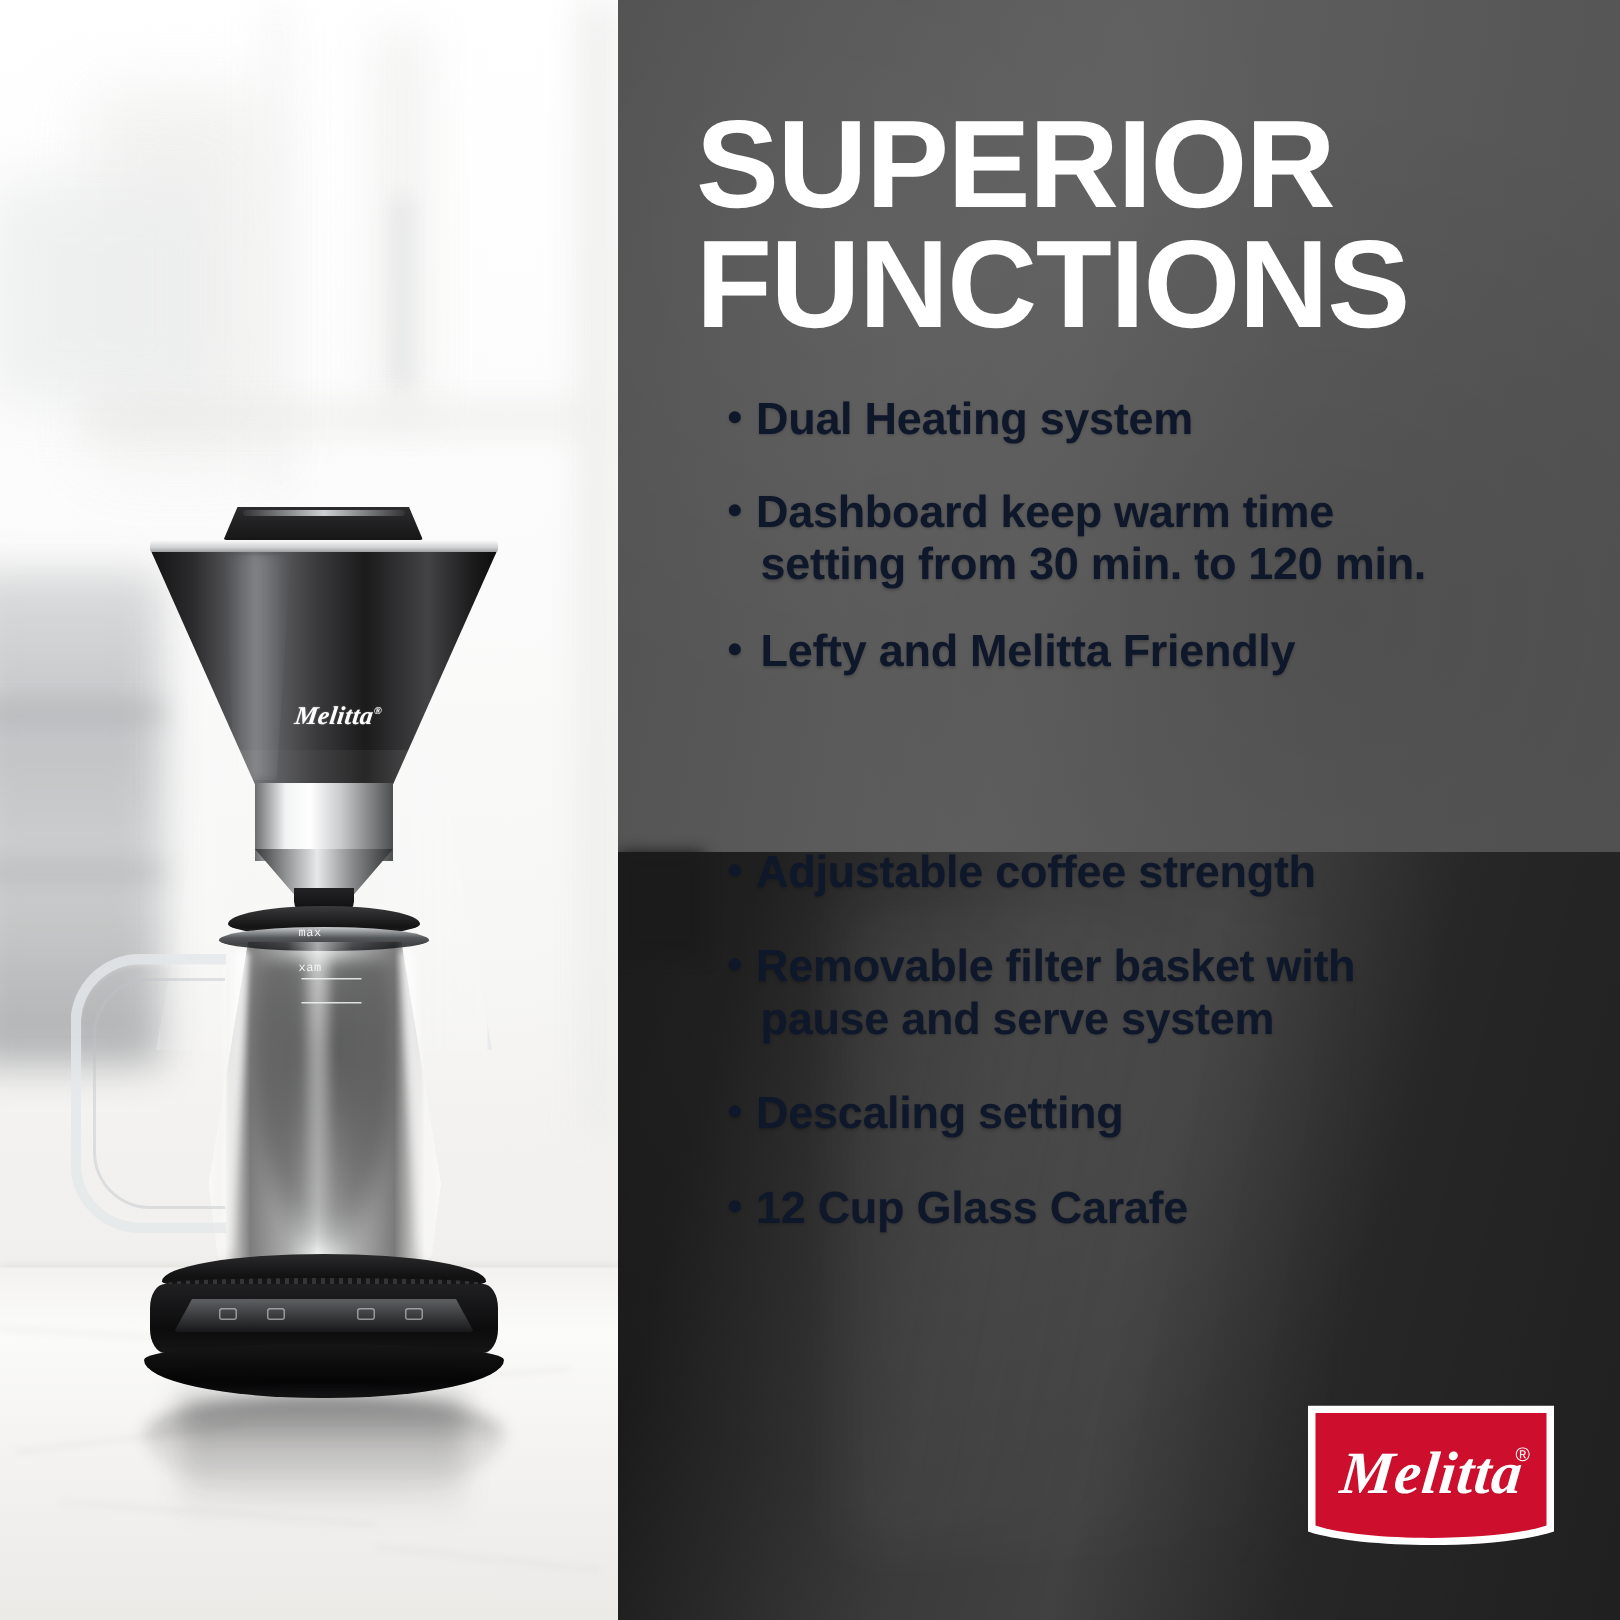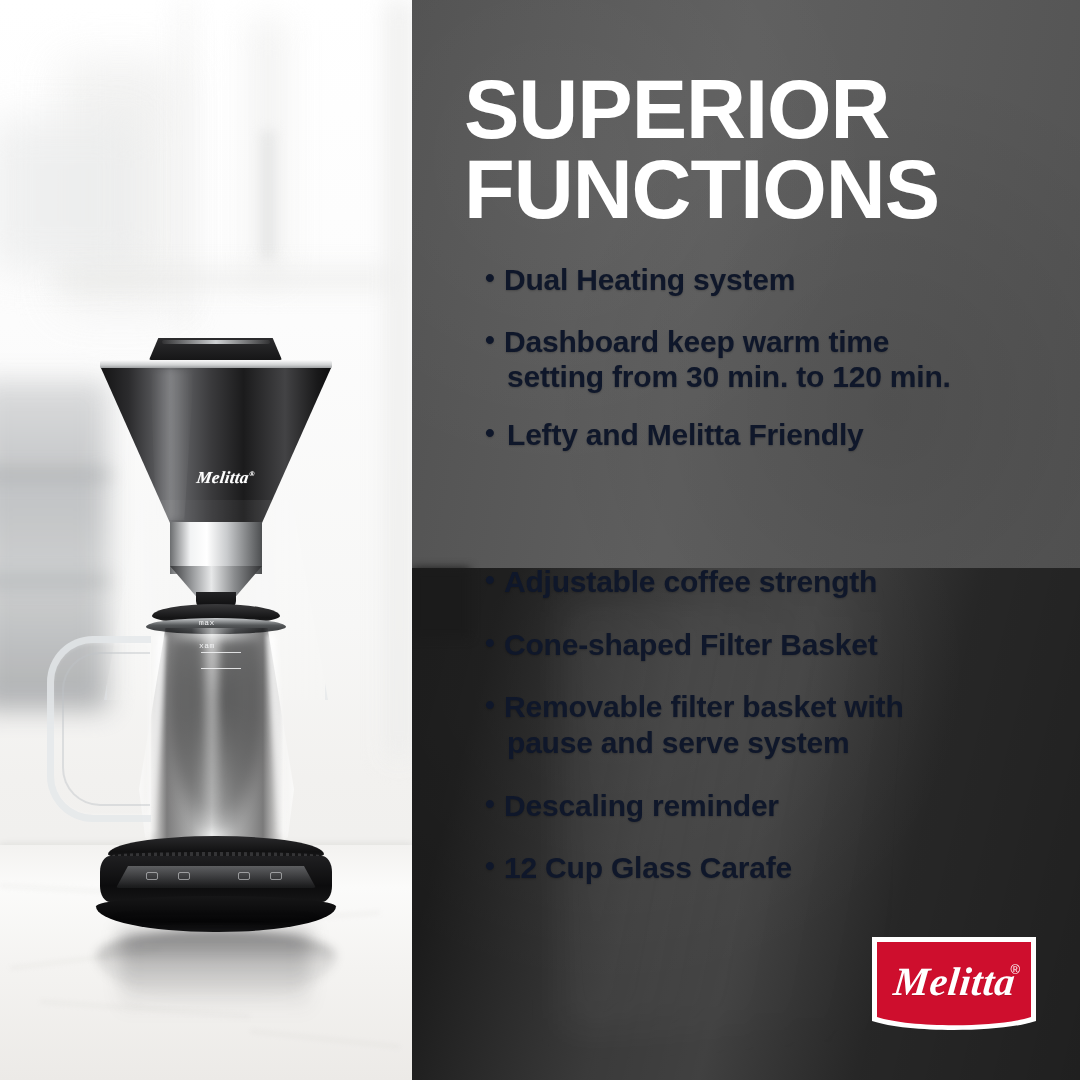--- a/index.html
+++ b/index.html
@@ -393,29 +393,26 @@
       </li>
       <li class="bullet two-line">
         <span class="l2">Lefty and Melitta Friendly</span>
       </li>
     </ul>
 
     <ul class="bullets bottom-list">
       <li class="bullet">
         <span>Adjustable coffee strength</span>
       </li>
-      <li class="bullet">
-        <span>Cone-shaped Filter Basket</span>
-      </li>
       <li class="bullet two-line">
         <span>Removable filter basket with</span>
         <span class="l2">pause and serve system</span>
       </li>
       <li class="bullet">
-        <span>Descaling reminder</span>
+        <span>Descaling setting</span>
       </li>
       <li class="bullet">
         <span>12 Cup Glass Carafe</span>
       </li>
     </ul>
   </div>
 
   <div class="logo">
     <svg viewBox="0 0 164 99">
       <path d="M0,0 L164,0 L164,84 C128,96 36,96 0,84 Z" fill="#FFFFFF"></path>

